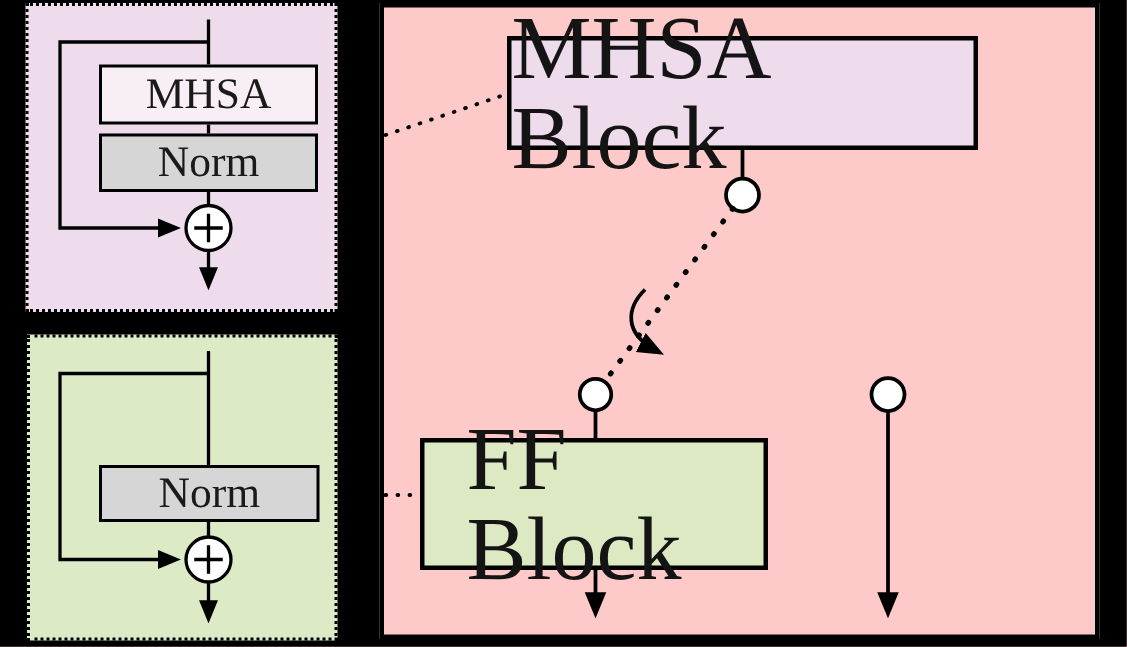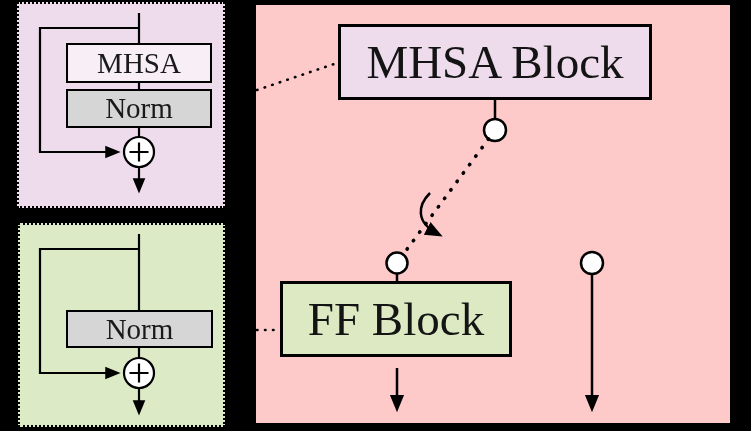--- a/index.html
+++ b/index.html
@@ -49,24 +49,24 @@
     border: 3px solid var(--line, #000);
     background: var(--canvas-bg, #fdc9c9);
   }
   .canvas svg.wires { position: absolute; left: 0; top: 0; }
 
   .block {
     position: absolute;
     box-sizing: border-box;
     border: 3px solid var(--line, #000);
     display: flex; align-items: center; justify-content: center;
-    font-size: 47px; line-height: 1; color: #141414;
+    font-size: 60px; line-height: 1; color: #141414;
   }
   .block.mhsa-block { left: 82px; top: 19px;  width: 314px; height: 76px; background: var(--mhsa-block-bg, #eedcec); }
-  .block.ff-block   { left: 24px; top: 276px; width: 232px; height: 76px; background: var(--ff-block-bg, #dce9c3); }
+  .block.ff-block   { left: 24px; top: 287px; width: 232px; height: 88px; background: var(--ff-block-bg, #dce9c3); padding-left: 28px; }
 
   
   .wire        { stroke: var(--line, #000); fill: none; stroke-width: 2.2px; }
   .wire-main   { stroke: var(--line, #000); fill: none; stroke-width: 2.5px; }
   .dotted-hint { stroke: var(--line, #000); fill: none; stroke-width: 2.6px; stroke-dasharray: 0.5 7.5; stroke-linecap: round; }
   .dotted-drag { stroke: var(--line, #000); fill: none; stroke-width: 3.6px; stroke-dasharray: 0.5 10; stroke-linecap: round; }
   .node        { fill: var(--node-fill, #fff); stroke: var(--line, #000); stroke-width: 2.5px; }
   .arrowhead   { fill: var(--line, #000); }
 </style>
 </head>

